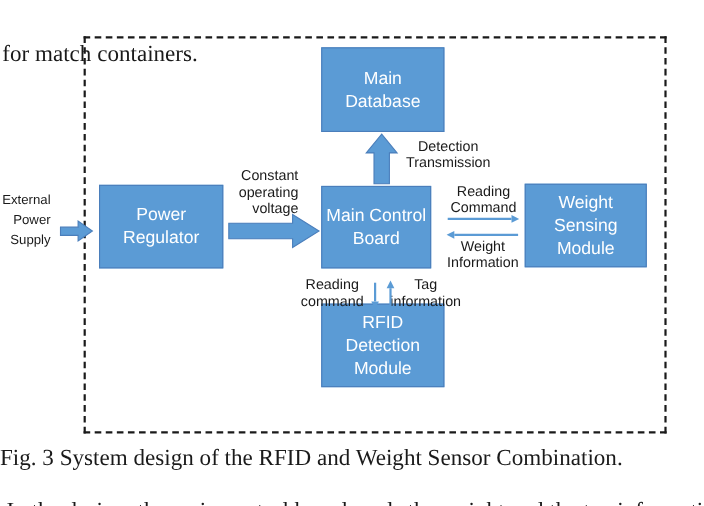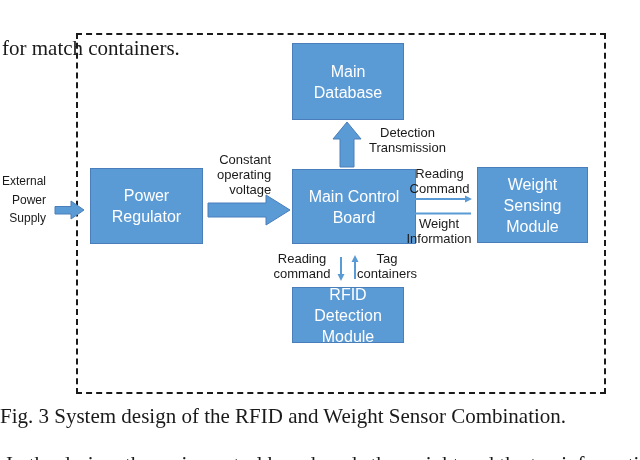--- a/index.html
+++ b/index.html
@@ -21,23 +21,23 @@
     background:var(--block_fill,#5b9bd5);
     border:1.5px solid var(--block_border,#4a7ebb);
     color:var(--block_text,#ffffff);
     font-size:16px;line-height:21px;
     display:flex;align-items:center;justify-content:center;
     text-align:center;white-space:pre-line;
     box-sizing:border-box;
   }
   .blk-cloud {left:292px;top:43px; width:112px;height:77px;}
   .blk-power {left:90px; top:168px;width:113px;height:76px;}
-  .blk-mcb   {left:292px;top:169px;width:124px;height:75px;}
+  .blk-mcb   {left:292px;top:169px;width:100px;height:75px;}
   .blk-weight{left:477px;top:167px;width:111px;height:76px;}
-  .blk-rfid  {left:292px;top:287px;width:112px;height:56px;}
+  .blk-rfid  {left:292px;top:276px;width:112px;height:76px;}
   .lbl{
     position:absolute;font-size:13px;line-height:15px;
     white-space:pre-line;color:var(--text,#1a1a1a);text-align:right;
   }
   .lbl-ext{left:2px;top:172px;font-size:12px;line-height:18.5px;}
   .lbl-voltage{left:217px;top:152px;}
   .lbl-wireless{left:355px;top:125px;width:105px;text-align:center;}
   .lbl-readcmd-w{left:402px;top:166px;width:75px;text-align:center;}
   .lbl-weightinfo{left:398px;top:216px;width:82px;text-align:center;}
   .lbl-readcmd-r{left:270px;top:251px;width:64px;text-align:center;}
@@ -74,21 +74,21 @@
 voltage</div>
 <div class="lbl lbl-wireless">Detection
 Transmission</div>
 <div class="lbl lbl-readcmd-w">Reading
 Command</div>
 <div class="lbl lbl-weightinfo">Weight
 Information</div>
 <div class="lbl lbl-readcmd-r">Reading
 command</div>
 <div class="lbl lbl-taginfo">Tag
-containers</div>
+information</div>
 
 <svg class="abs arrow-layer" width="640" height="460" viewBox="0 0 640 460">
 
   <polygon points="55,206.5 71,206.5 71,201 84,210 71,219 71,214 55,214" style="fill:var(--arrow_fill);stroke:var(--arrow_border);stroke-width:1"></polygon>
 
   <polygon points="208,203 266,203 266,195 290,210 266,225 266,217 208,217" style="fill:var(--arrow_fill);stroke:var(--arrow_border);stroke-width:1"></polygon>
 
   <polygon points="333,139 347,122 361,139 354,139 354,167 340,167 340,139" style="fill:var(--arrow_fill);stroke:var(--arrow_border);stroke-width:1"></polygon>
 
   <g>

